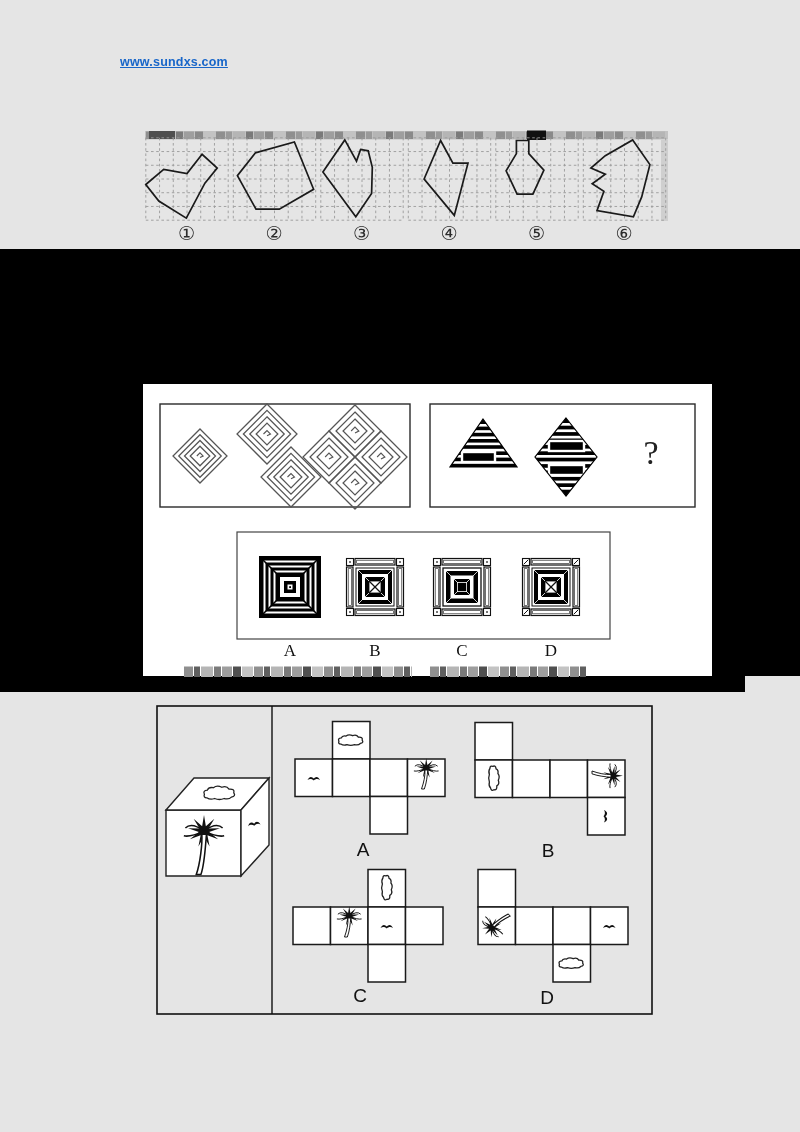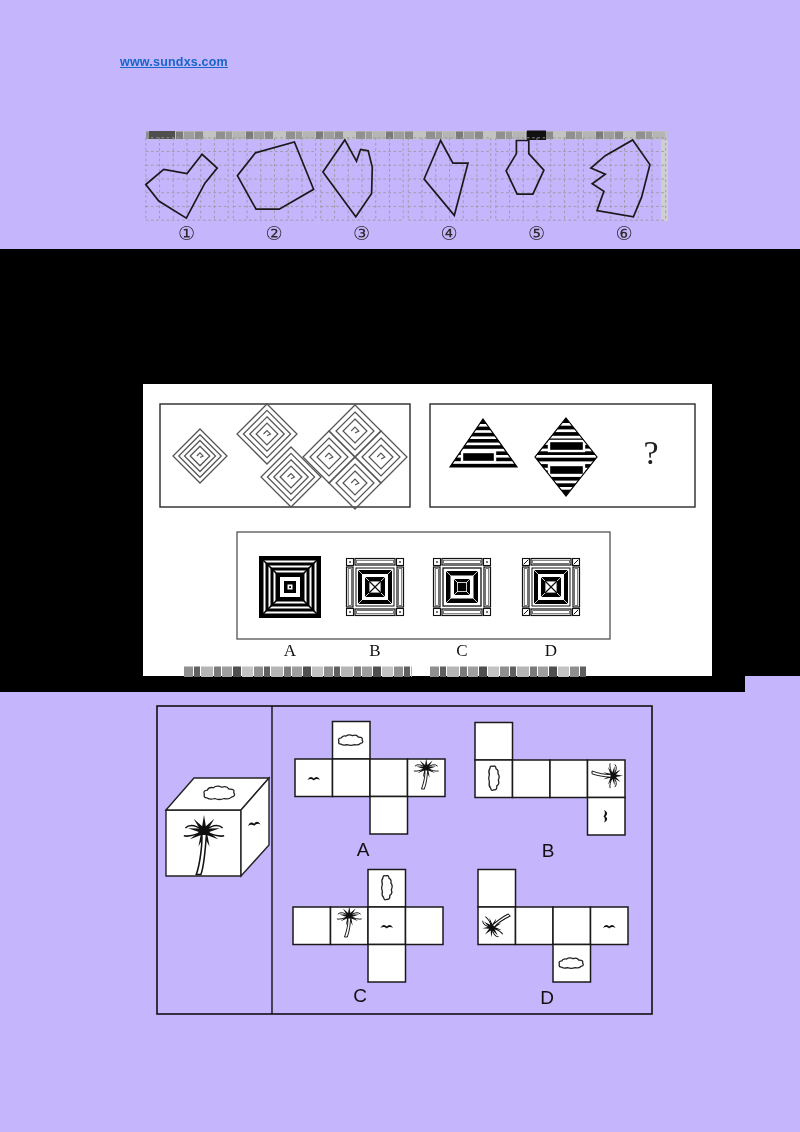--- a/index.html
+++ b/index.html
@@ -1,16 +1,16 @@
 <!DOCTYPE html>
 <html><head>
 <meta charset="utf-8">
 <style>
   html,body{margin:0;padding:0;background:#ffffff;}
-  #page{position:relative;width:800px;height:1132px;background:#c4b5fd;overflow:hidden;
+  #page{position:relative;width:800px;height:1132px;background:#e5e5e5;overflow:hidden;
         font-family:"Liberation Sans",sans-serif;}
   #art{position:absolute;left:0;top:0;}
   .lbl{position:absolute;transform:translate(-50%,0);color:#2b2b2b;}
   .circled{font-family:"DejaVu Sans",sans-serif;font-size:19px;}
   .optLetter{font-family:"Liberation Serif",serif;font-size:17px;color:#111;}
   .netLabel{font-family:"Liberation Sans",sans-serif;font-size:19px;color:#111;}
   .qmark{font-family:"Liberation Serif",serif;font-size:34px;color:#222;}
   #siteLink{position:absolute;left:120px;top:55px;font-size:12.5px;font-weight:bold;
             color:#1866c9;text-decoration:underline;letter-spacing:.2px;cursor:pointer;}
 </style>

